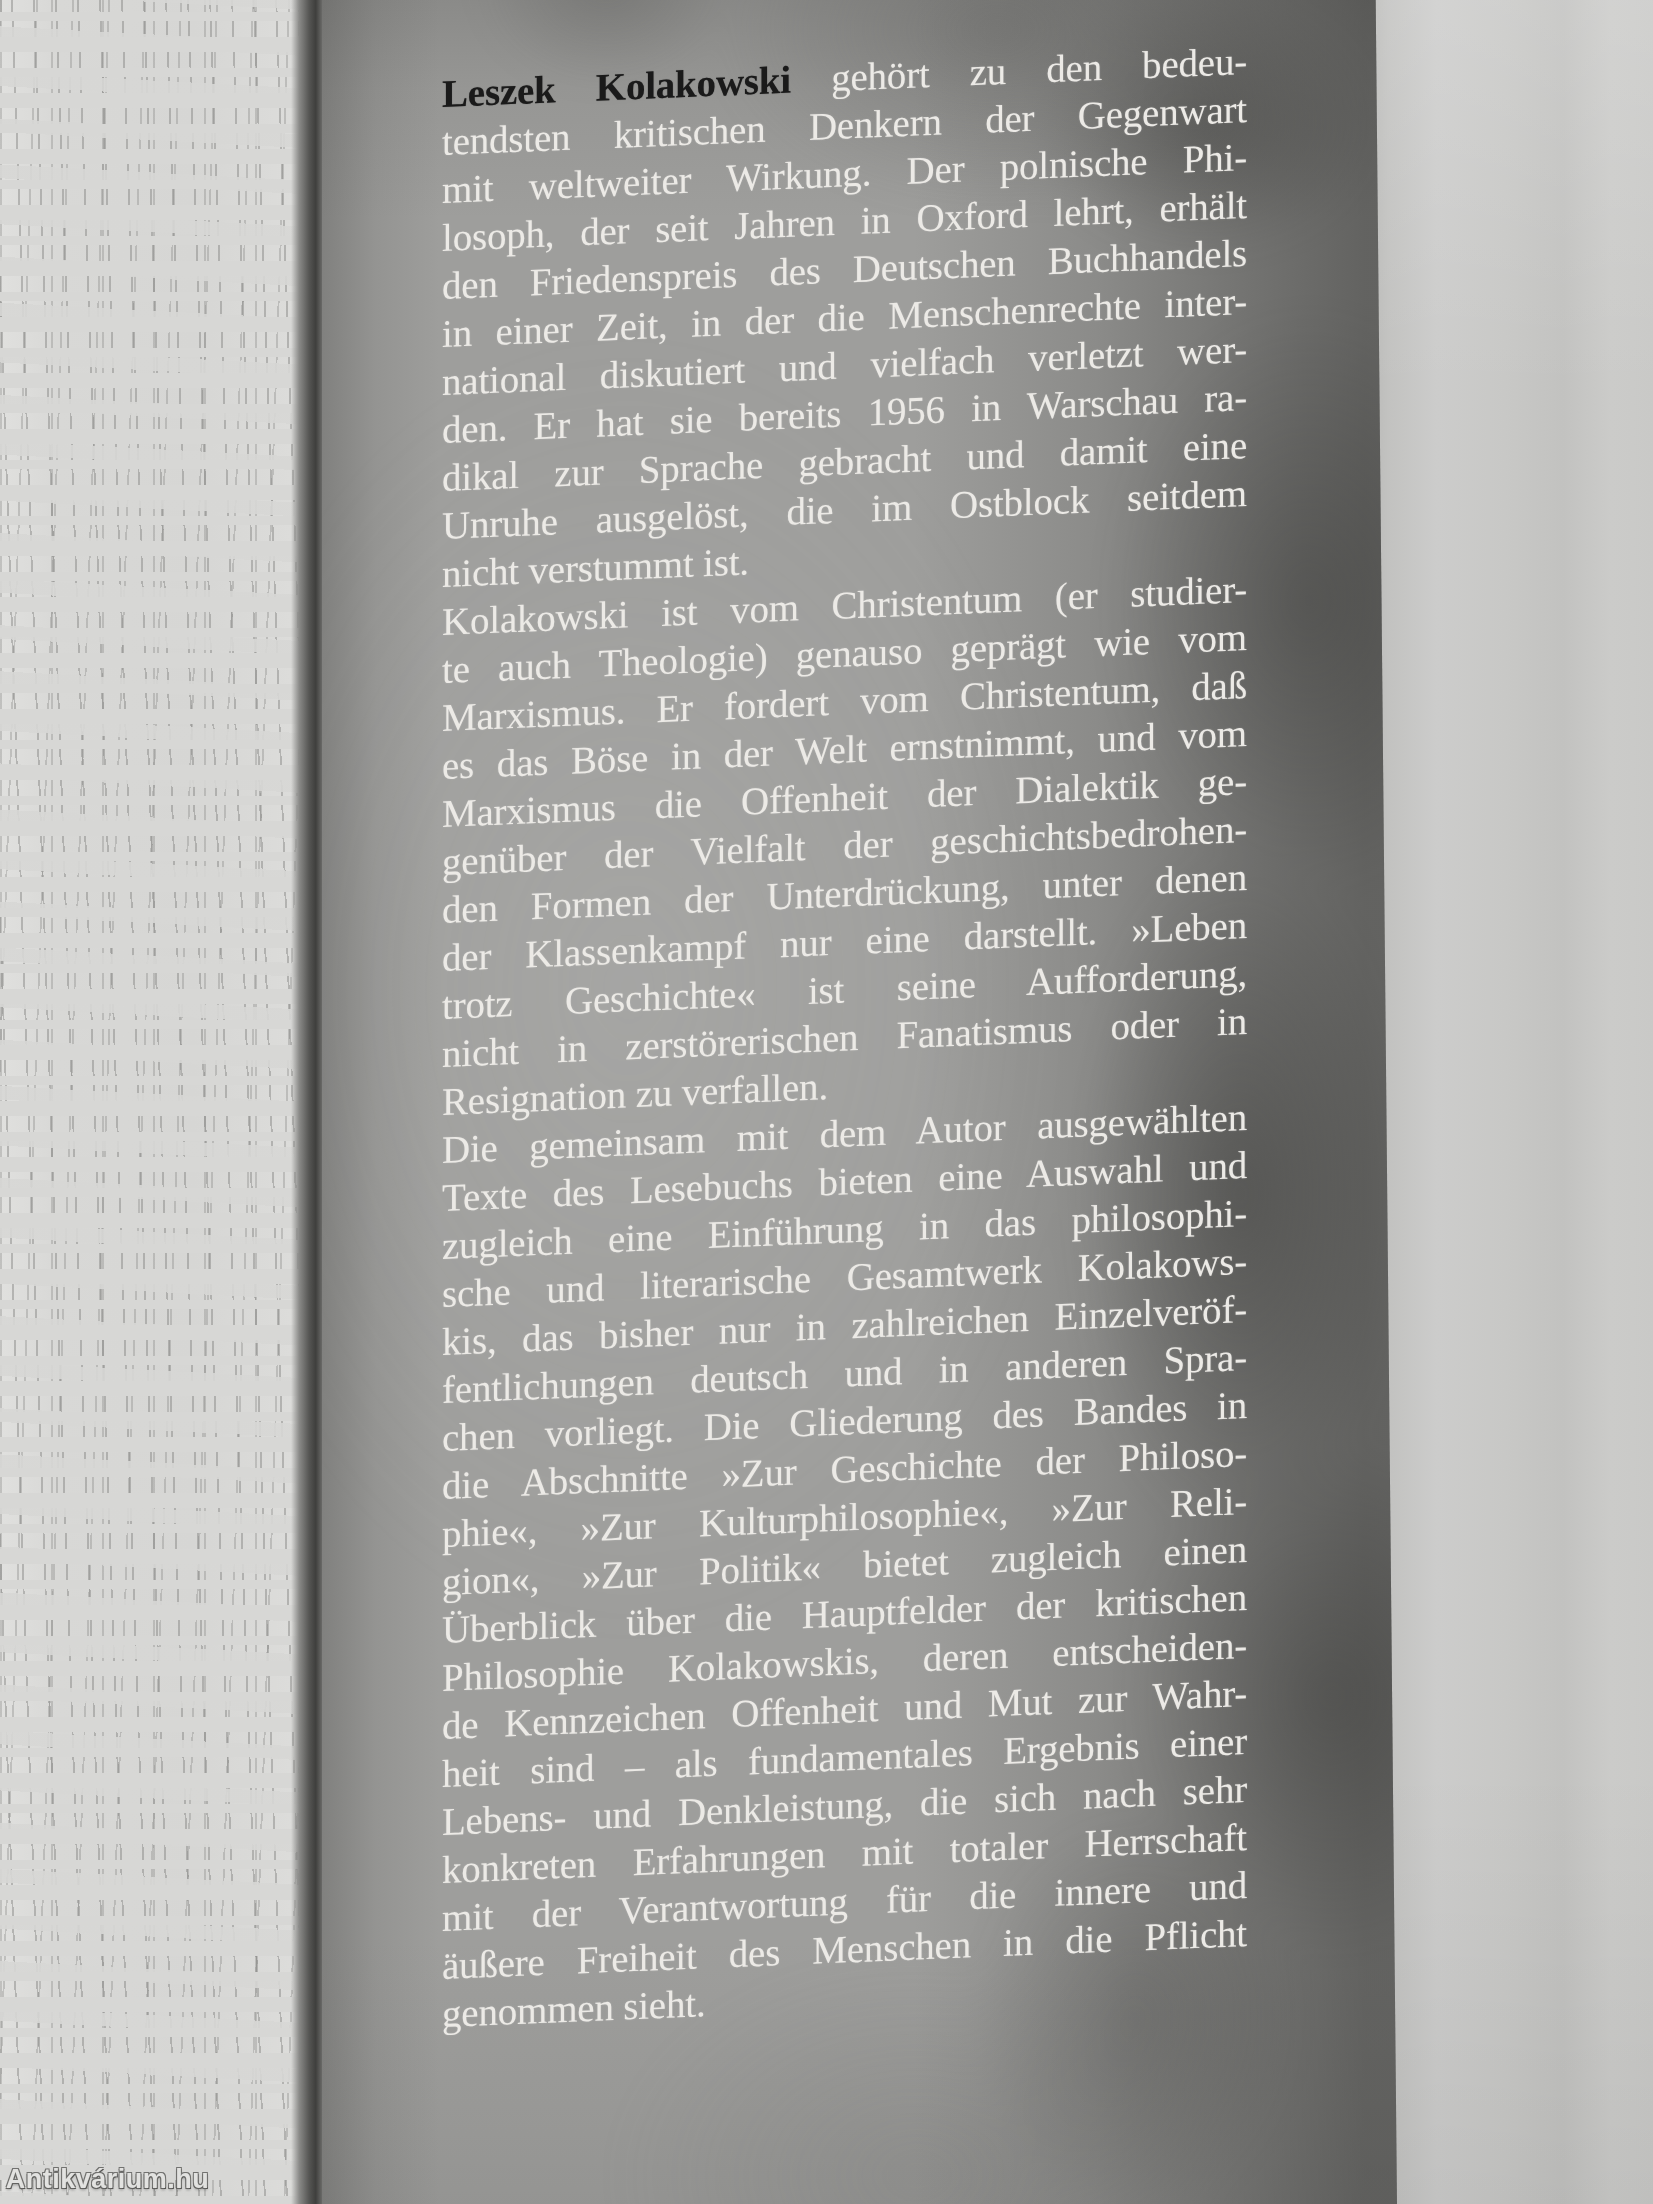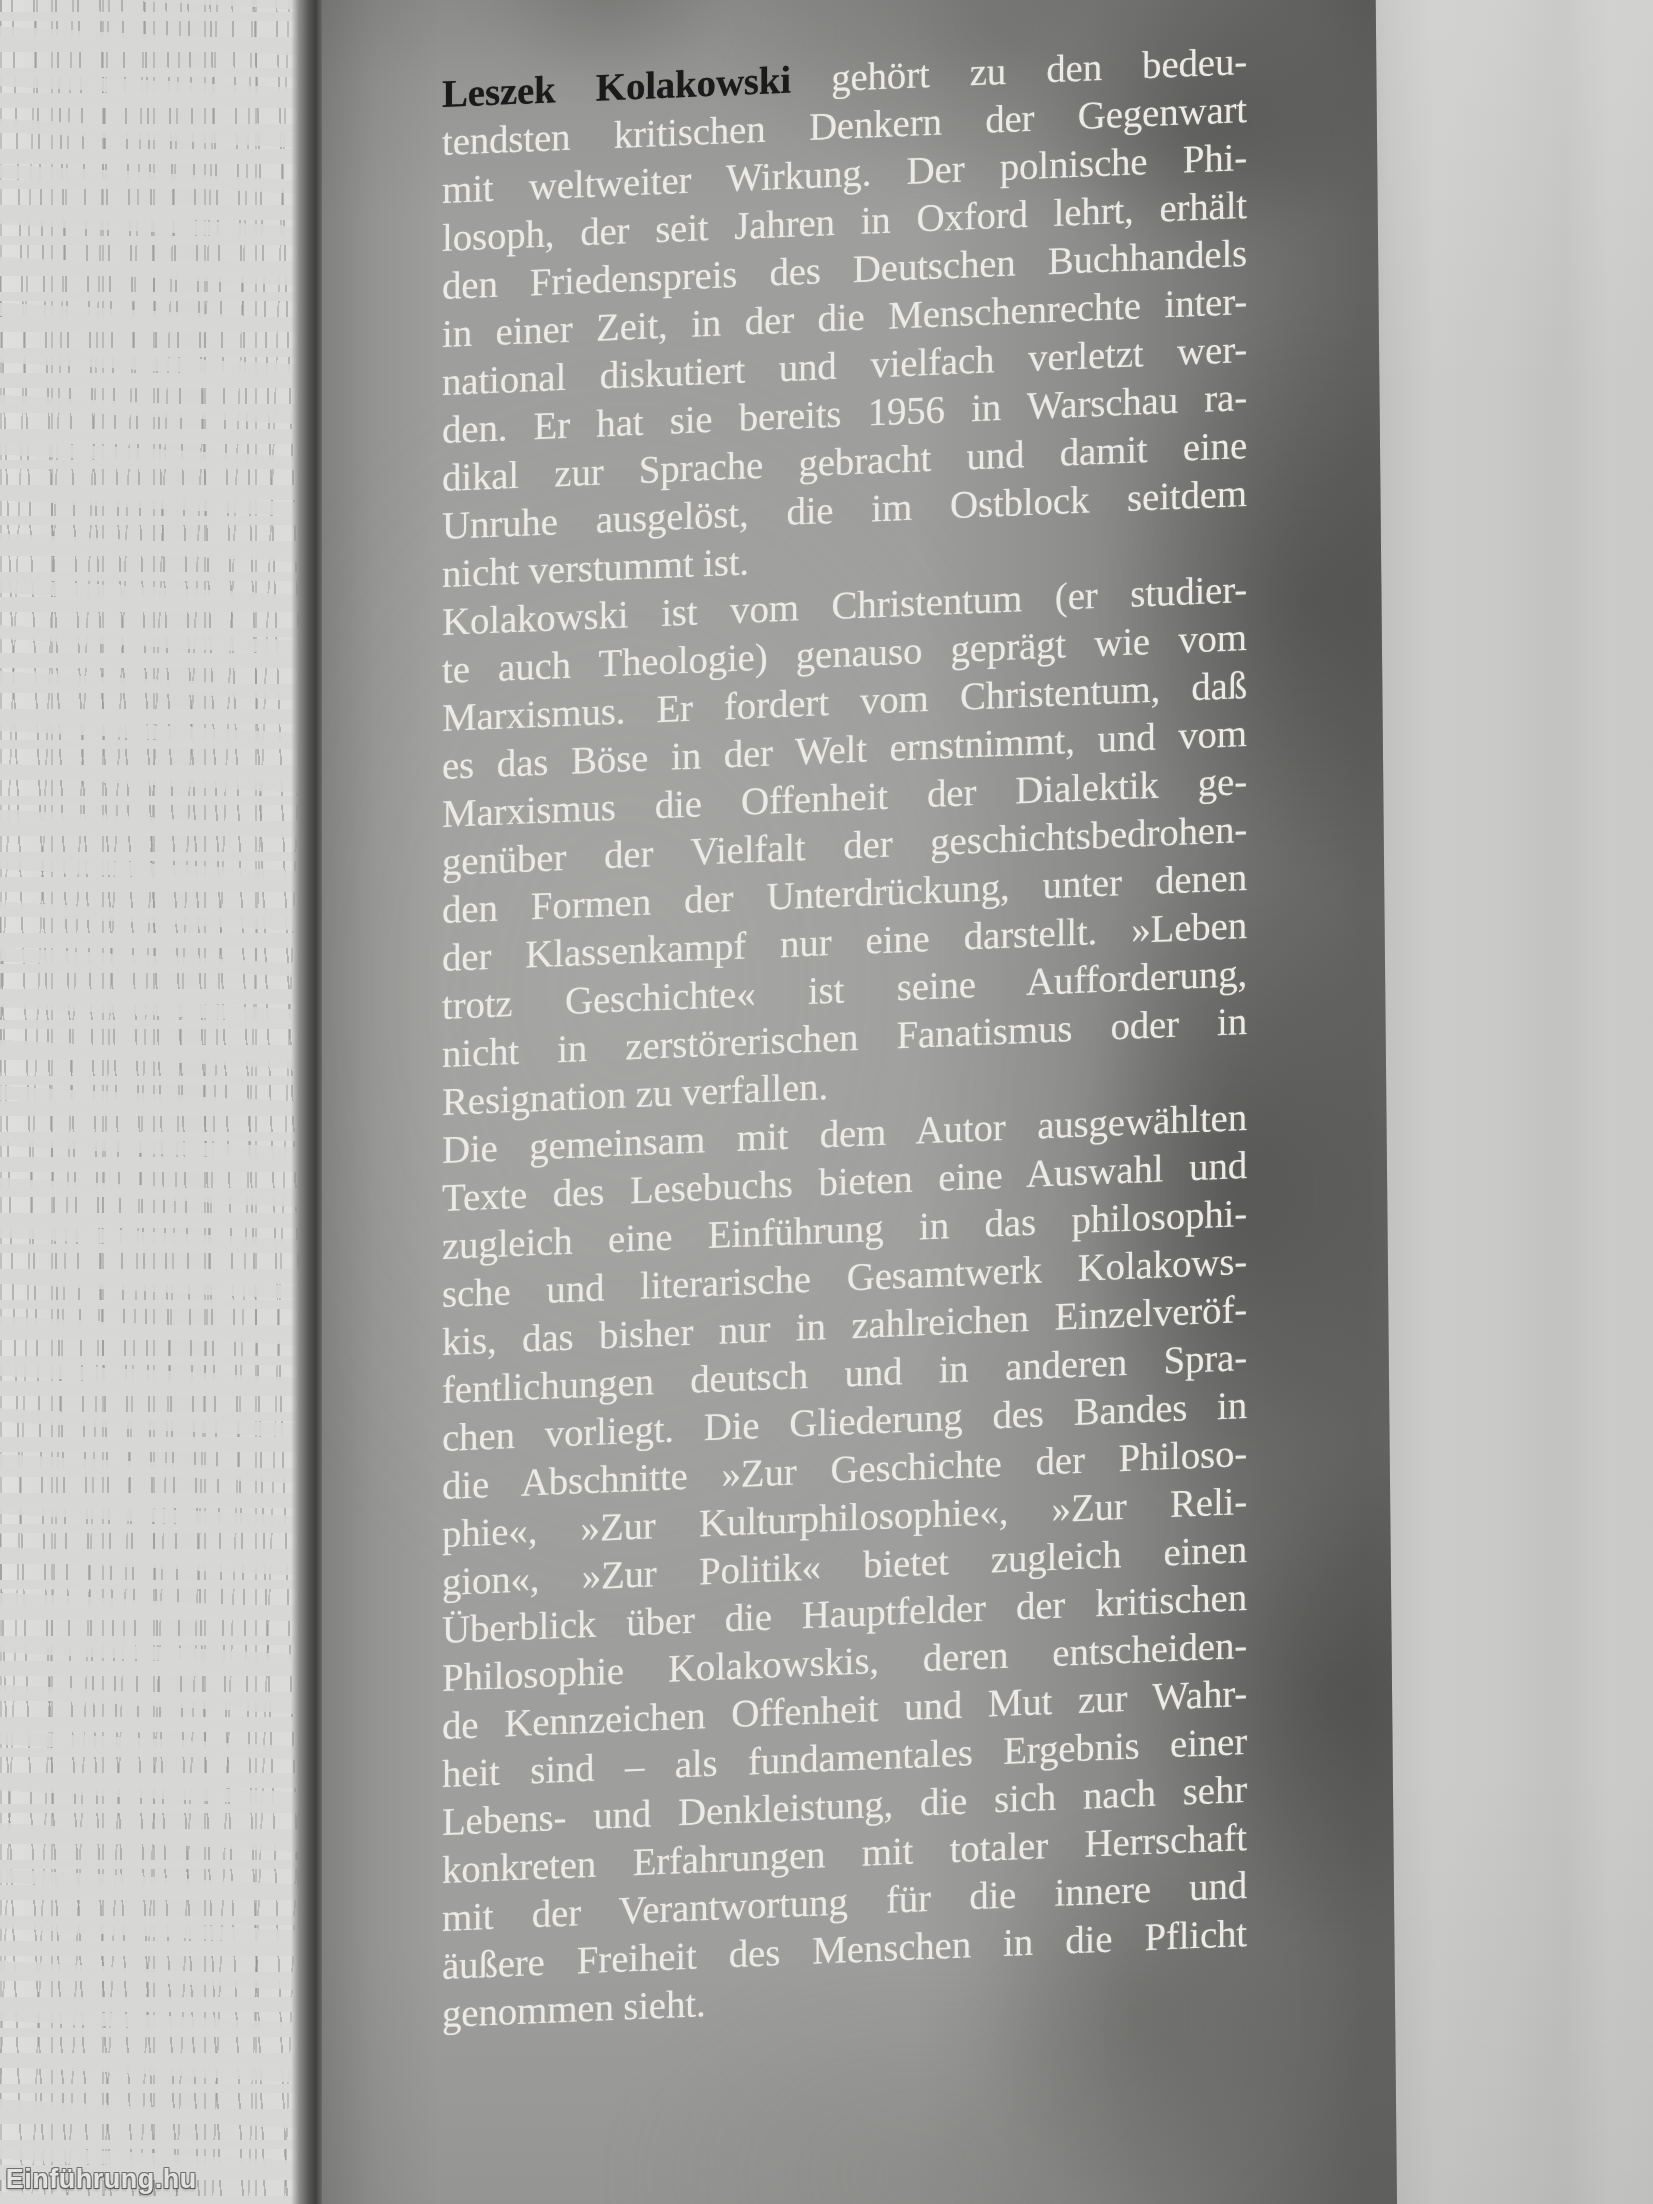--- a/index.html
+++ b/index.html
@@ -122,14 +122,14 @@
   <div class="shading"></div>
 </div>
 
 <div class="text-block">
   <div class="tline"><span class="author">Leszek Kolakowski</span> <span>gehört zu den bedeu-</span></div>
   <div style="display:contents">
     
   <div class="tline">tendsten kritischen Denkern der Gegenwart</div><div class="tline">mit weltweiter Wirkung. Der polnische Phi-</div><div class="tline">losoph, der seit Jahren in Oxford lehrt, erhält</div><div class="tline">den Friedenspreis des Deutschen Buchhandels</div><div class="tline">in einer Zeit, in der die Menschenrechte inter-</div><div class="tline">national diskutiert und vielfach verletzt wer-</div><div class="tline">den. Er hat sie bereits 1956 in Warschau ra-</div><div class="tline">dikal zur Sprache gebracht und damit eine</div><div class="tline">Unruhe ausgelöst, die im Ostblock seitdem</div><div class="tline par-end">nicht verstummt ist.</div><div class="tline">Kolakowski ist vom Christentum (er studier-</div><div class="tline">te auch Theologie) genauso geprägt wie vom</div><div class="tline">Marxismus. Er fordert vom Christentum, daß</div><div class="tline">es das Böse in der Welt ernstnimmt, und vom</div><div class="tline">Marxismus die Offenheit der Dialektik ge-</div><div class="tline">genüber der Vielfalt der geschichtsbedrohen-</div><div class="tline">den Formen der Unterdrückung, unter denen</div><div class="tline">der Klassenkampf nur eine darstellt. »Leben</div><div class="tline">trotz Geschichte« ist seine Aufforderung,</div><div class="tline">nicht in zerstörerischen Fanatismus oder in</div><div class="tline par-end">Resignation zu verfallen.</div><div class="tline">Die gemeinsam mit dem Autor ausgewählten</div><div class="tline">Texte des Lesebuchs bieten eine Auswahl und</div><div class="tline">zugleich eine Einführung in das philosophi-</div><div class="tline">sche und literarische Gesamtwerk Kolakows-</div><div class="tline">kis, das bisher nur in zahlreichen Einzelveröf-</div><div class="tline">fentlichungen deutsch und in anderen Spra-</div><div class="tline">chen vorliegt. Die Gliederung des Bandes in</div><div class="tline">die Abschnitte »Zur Geschichte der Philoso-</div><div class="tline">phie«, »Zur Kulturphilosophie«, »Zur Reli-</div><div class="tline">gion«, »Zur Politik« bietet zugleich einen</div><div class="tline">Überblick über die Hauptfelder der kritischen</div><div class="tline">Philosophie Kolakowskis, deren entscheiden-</div><div class="tline">de Kennzeichen Offenheit und Mut zur Wahr-</div><div class="tline">heit sind – als fundamentales Ergebnis einer</div><div class="tline">Lebens- und Denkleistung, die sich nach sehr</div><div class="tline">konkreten Erfahrungen mit totaler Herrschaft</div><div class="tline">mit der Verantwortung für die innere und</div><div class="tline">äußere Freiheit des Menschen in die Pflicht</div><div class="tline par-end">genommen sieht.</div></div>
 </div>
 
-<div class="watermark">Einführung.hu</div>
+<div class="watermark">Antikvárium.hu</div>
 
 
 </body></html>

